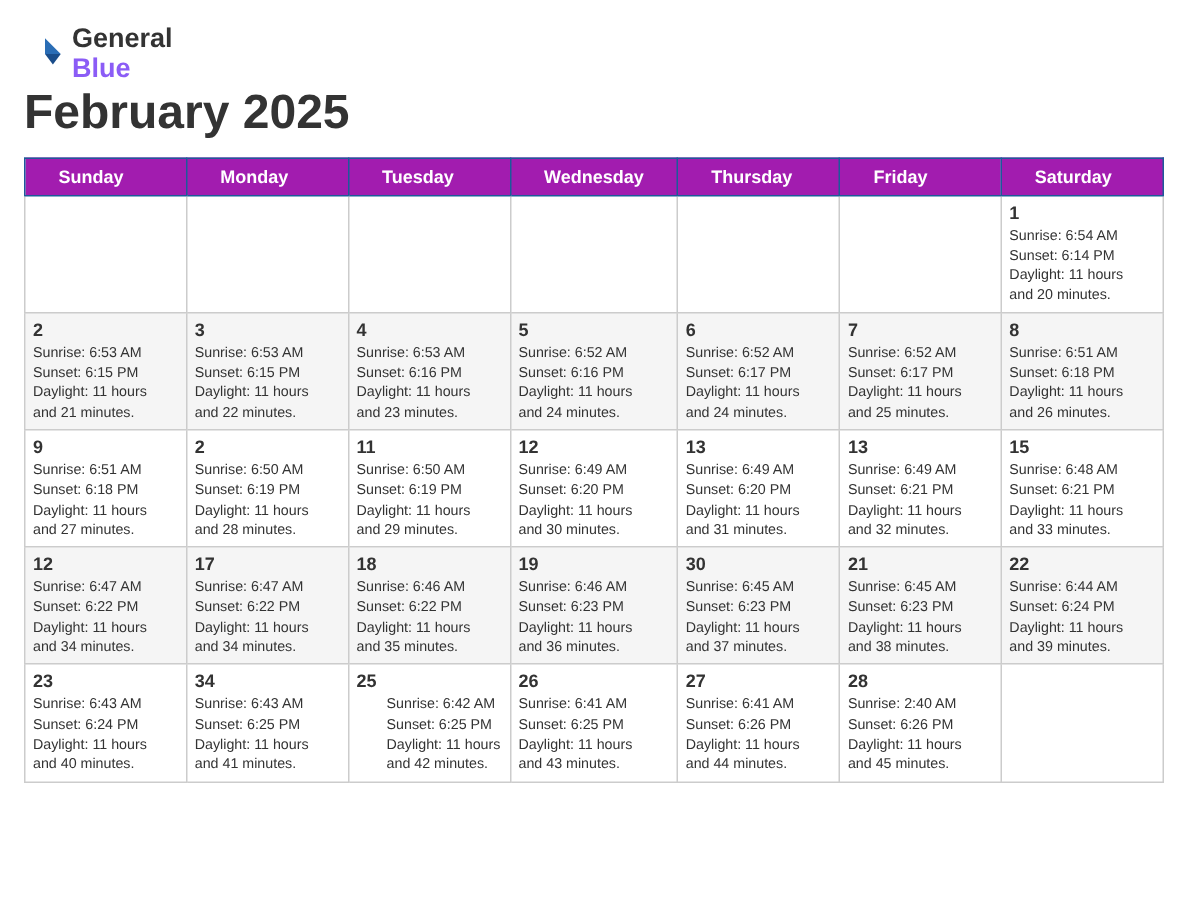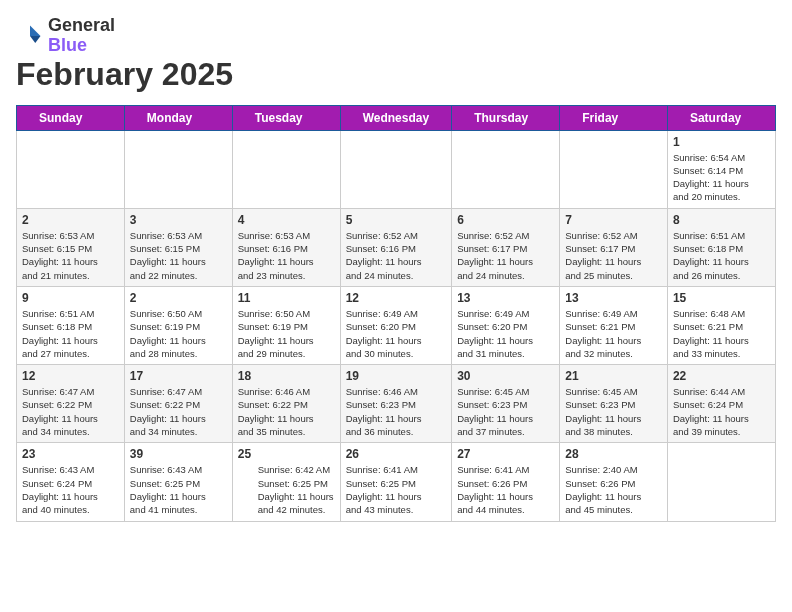--- a/index.html
+++ b/index.html
@@ -286,21 +286,21 @@
       </tr>
       <tr>
         <td>
           <span class="day-num">23</span>
           <div class="day-info" style="white-space: pre-line;">Sunrise: 6:43 AM
 Sunset: 6:24 PM
 Daylight: 11 hours
 and 40 minutes.</div>
         </td>
         <td>
-          <span class="day-num">39</span>
+          <span class="day-num">34</span>
           <div class="day-info" style="white-space: pre-line;">Sunrise: 6:43 AM
 Sunset: 6:25 PM
 Daylight: 11 hours
 and 41 minutes.</div>
         </td>
         <td>
           <span class="day-num">25</span>
           <div class="day-info" style="white-space: pre-line; margin-left: 20px;">Sunrise: 6:42 AM
 Sunset: 6:25 PM
 Daylight: 11 hours

